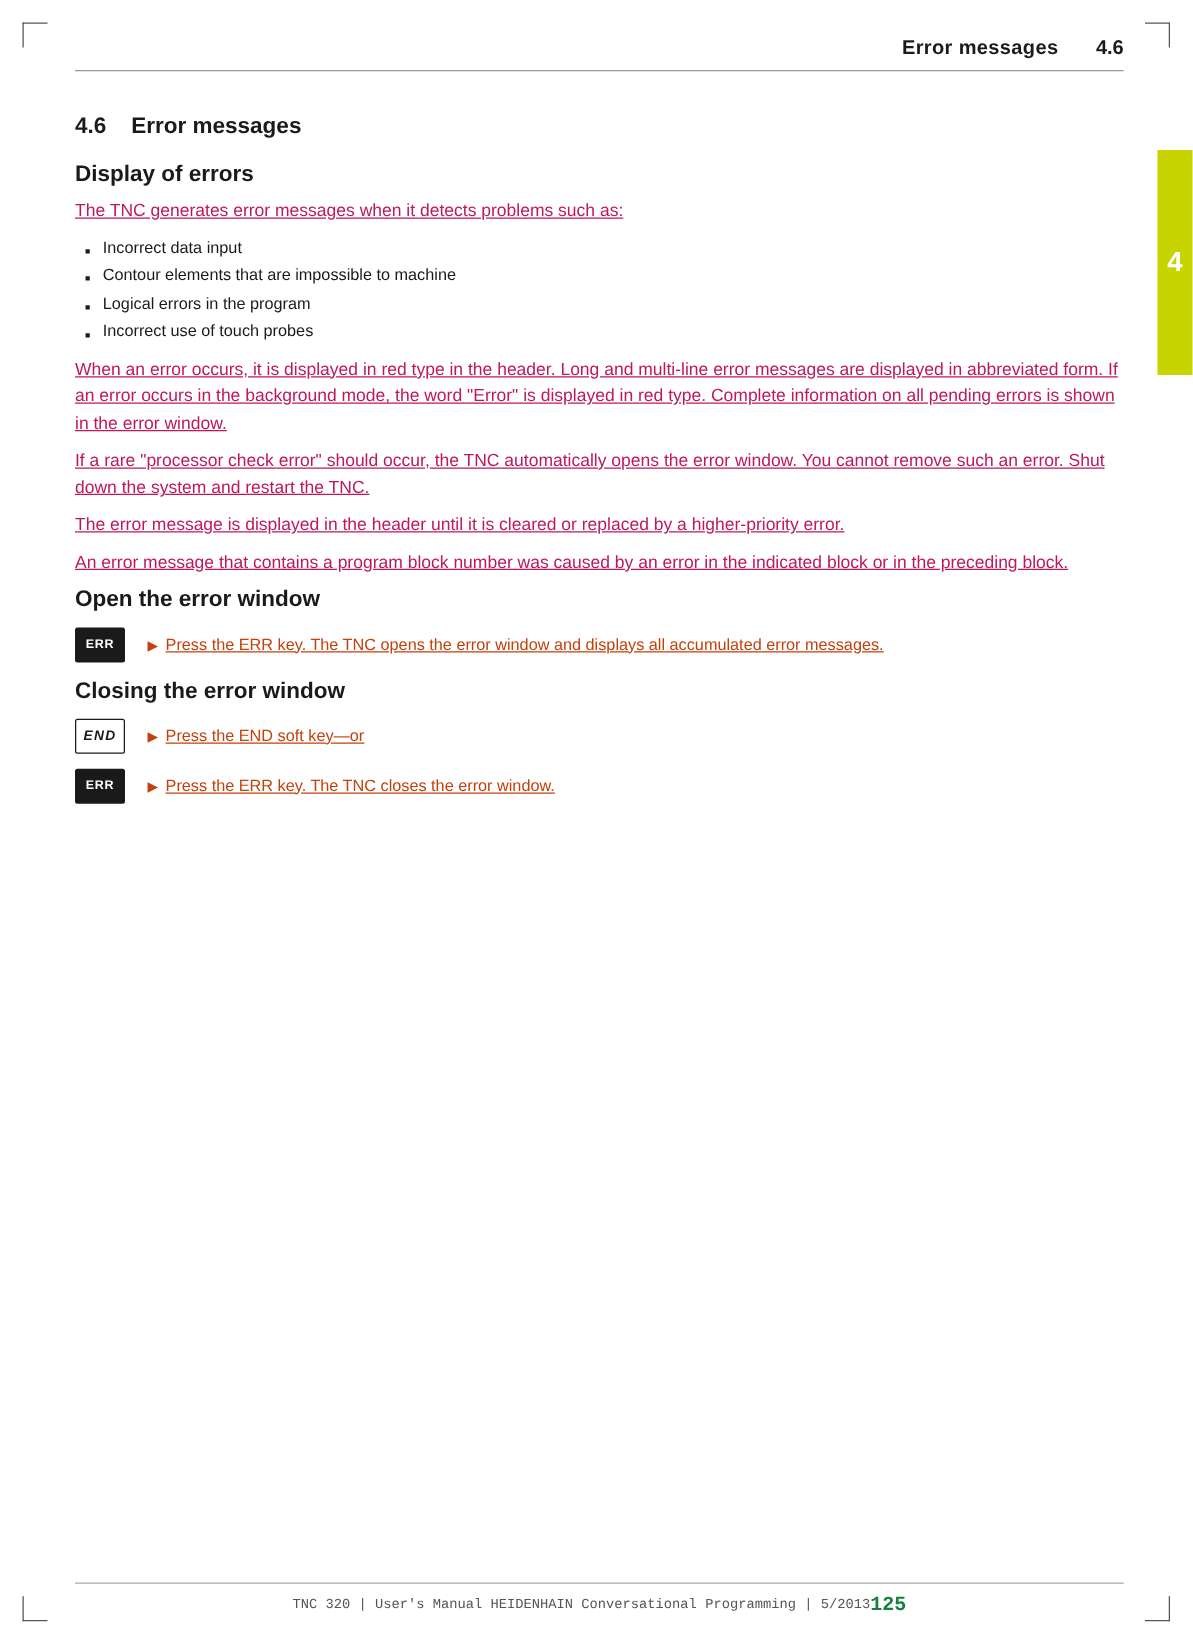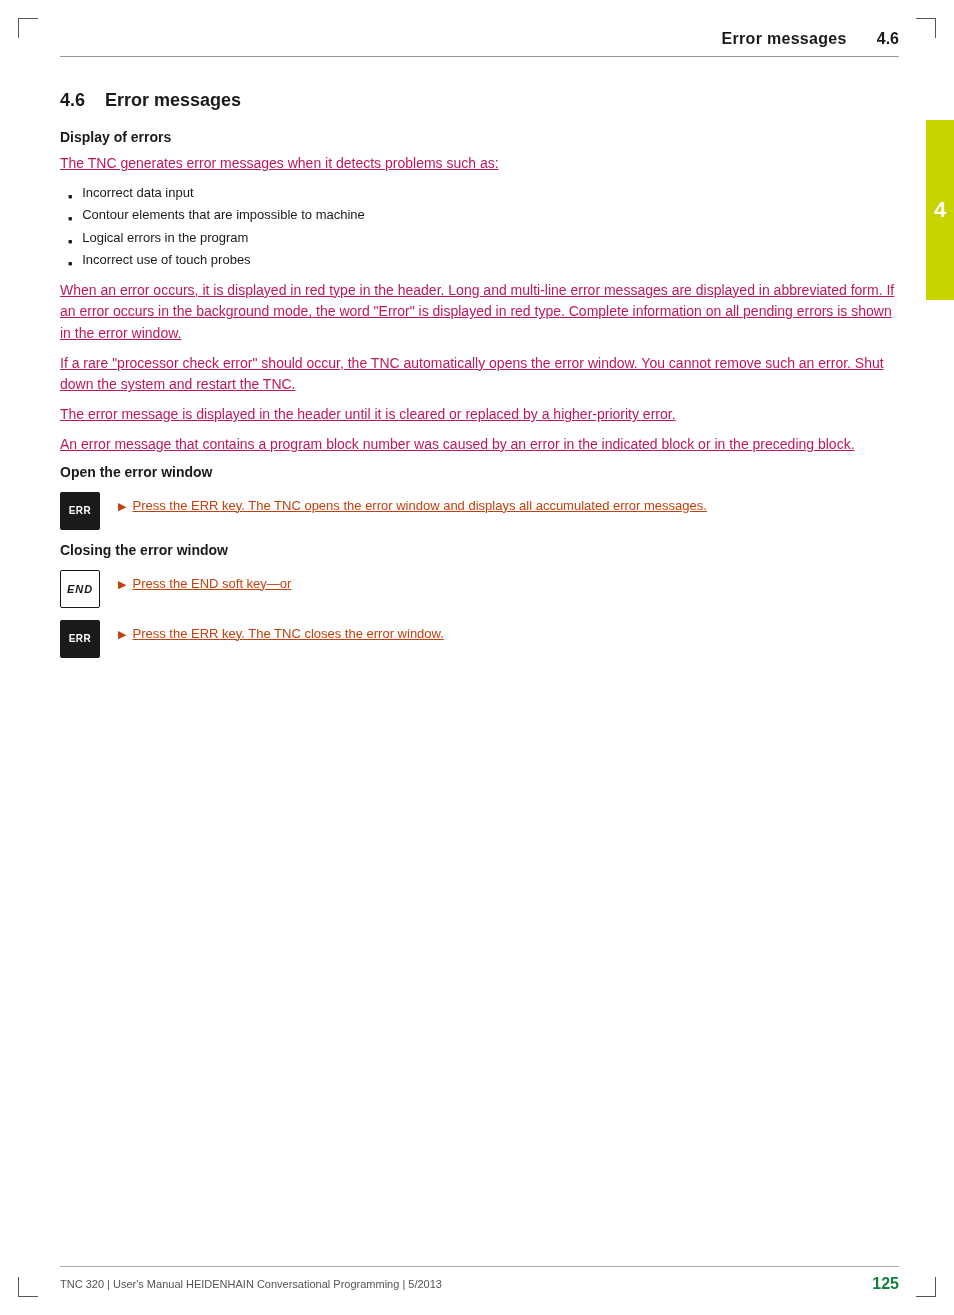--- a/index.html
+++ b/index.html
@@ -124,21 +124,21 @@
       gap: 20px;
     }
 
     .section-number {
       font-size: 18px;
       font-weight: bold;
     }
 
     
     .subsection-heading {
-      font-size: 14px;
+      font-size: 18px;
       font-weight: bold;
       color: #1a1a1a;
       margin-bottom: 8px;
     }
 
     
     .body-text {
       font-size: 14px;
       line-height: 1.55;
       color: #be185d;
@@ -178,21 +178,21 @@
       margin: 12px 0;
       gap: 18px;
     }
 
     .key-icon {
       flex-shrink: 0;
       display: flex;
       align-items: center;
       justify-content: center;
       width: 40px;
-      height: 38px;
+      height: 28px;
       background: #1a1a1a;
       color: #ffffff;
       font-size: 10px;
       font-weight: bold;
       border-radius: 2px;
       letter-spacing: 0.5px;
       font-family: Arial, Helvetica, sans-serif;
     }
 
     .key-end {
@@ -219,24 +219,25 @@
       font-size: 11px;
     }
 
     
     .page-footer {
       position: absolute;
       bottom: 22px;
       left: 60px;
       right: 55px;
       display: flex;
-      justify-content: space-between;
+      justify-content: center;
       align-items: center;
       border-top: 1px solid #aaa;
       padding-top: 8px;
+      font-family: Liberation Mono, monospace;
     }
 
     .footer-text {
       font-size: 11px;
       color: #555;
     }
 
     .footer-page {
       font-size: 16px;
       font-weight: bold;

